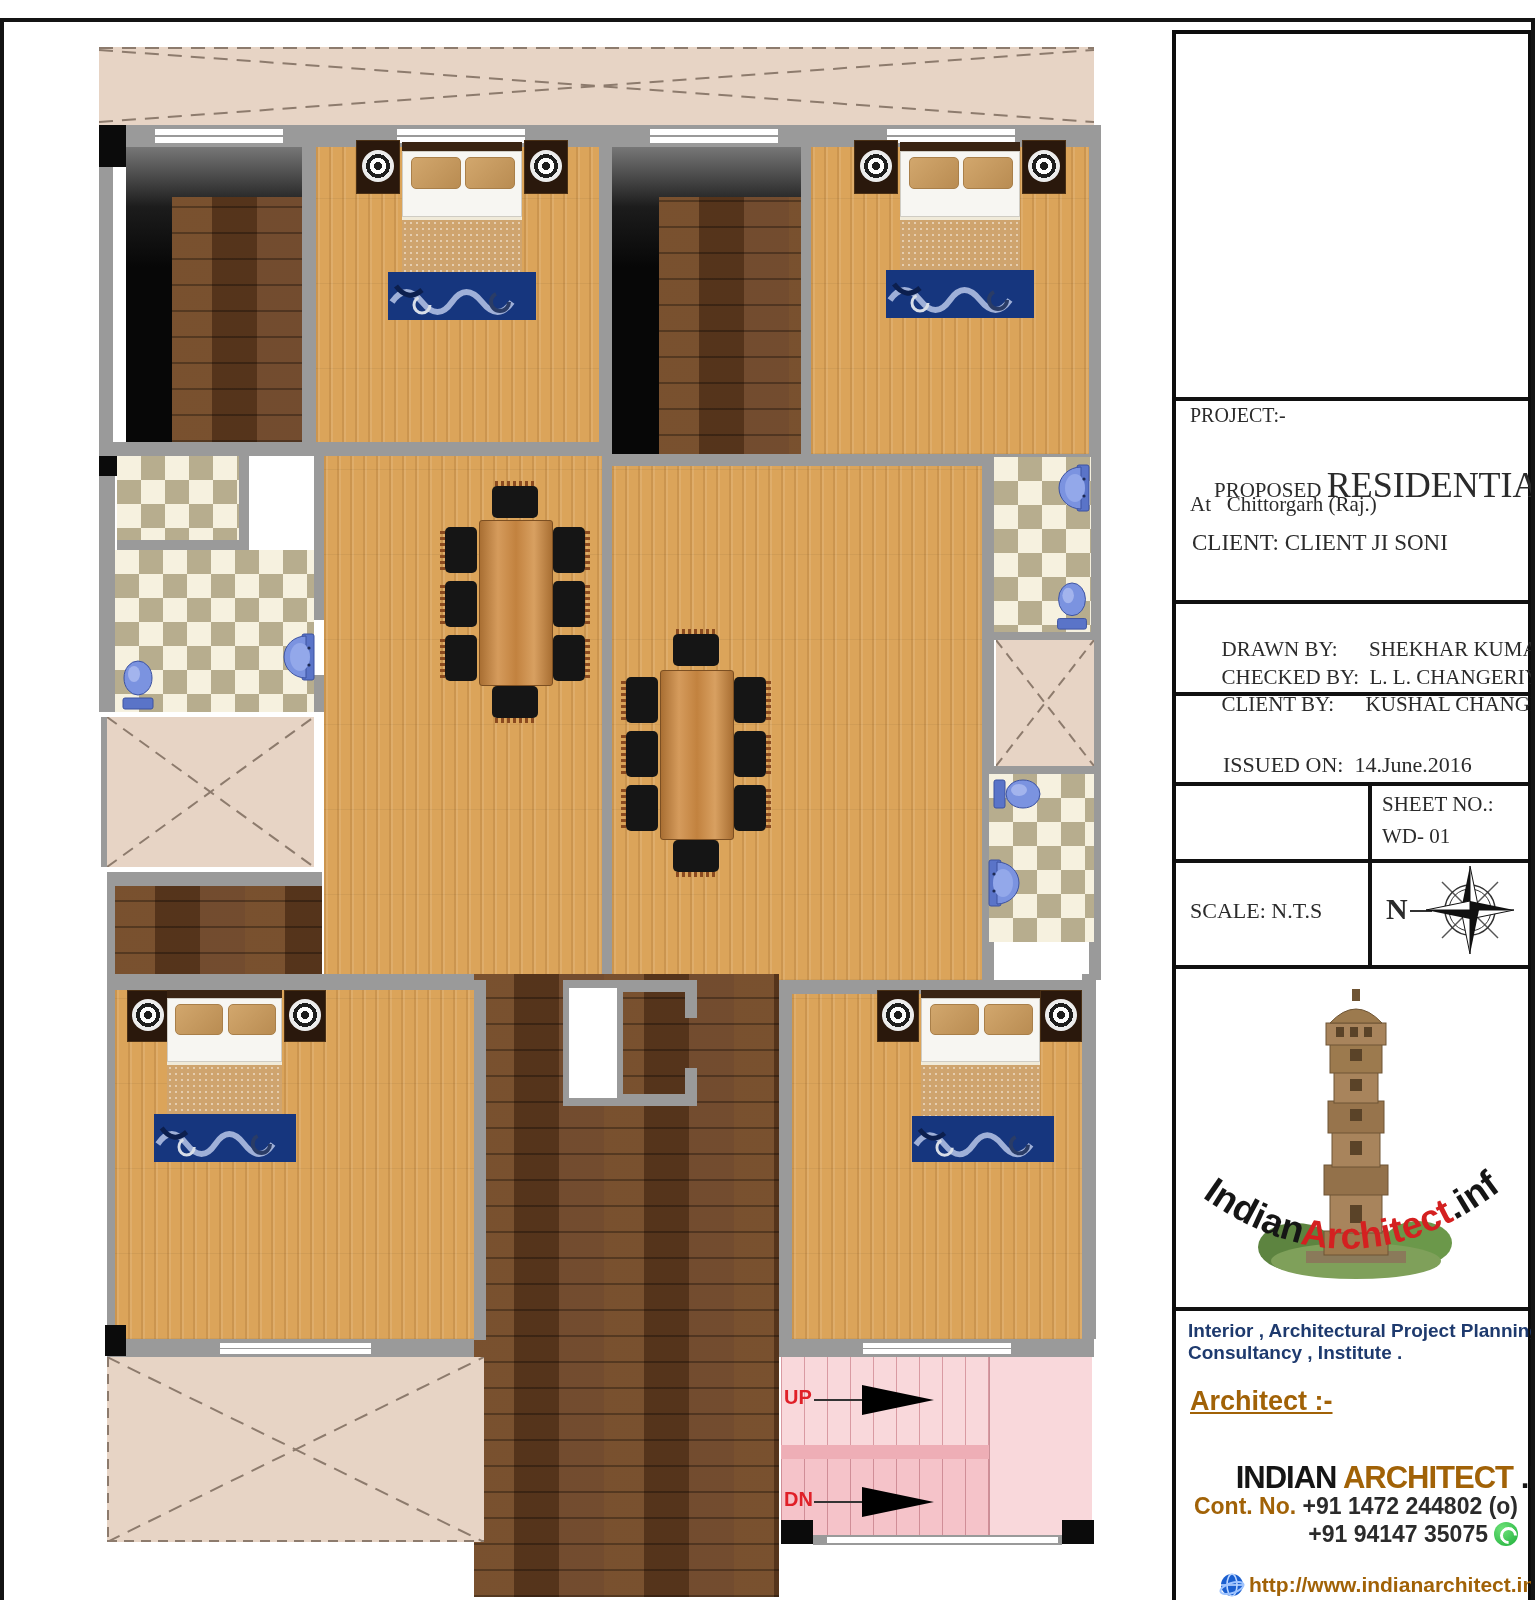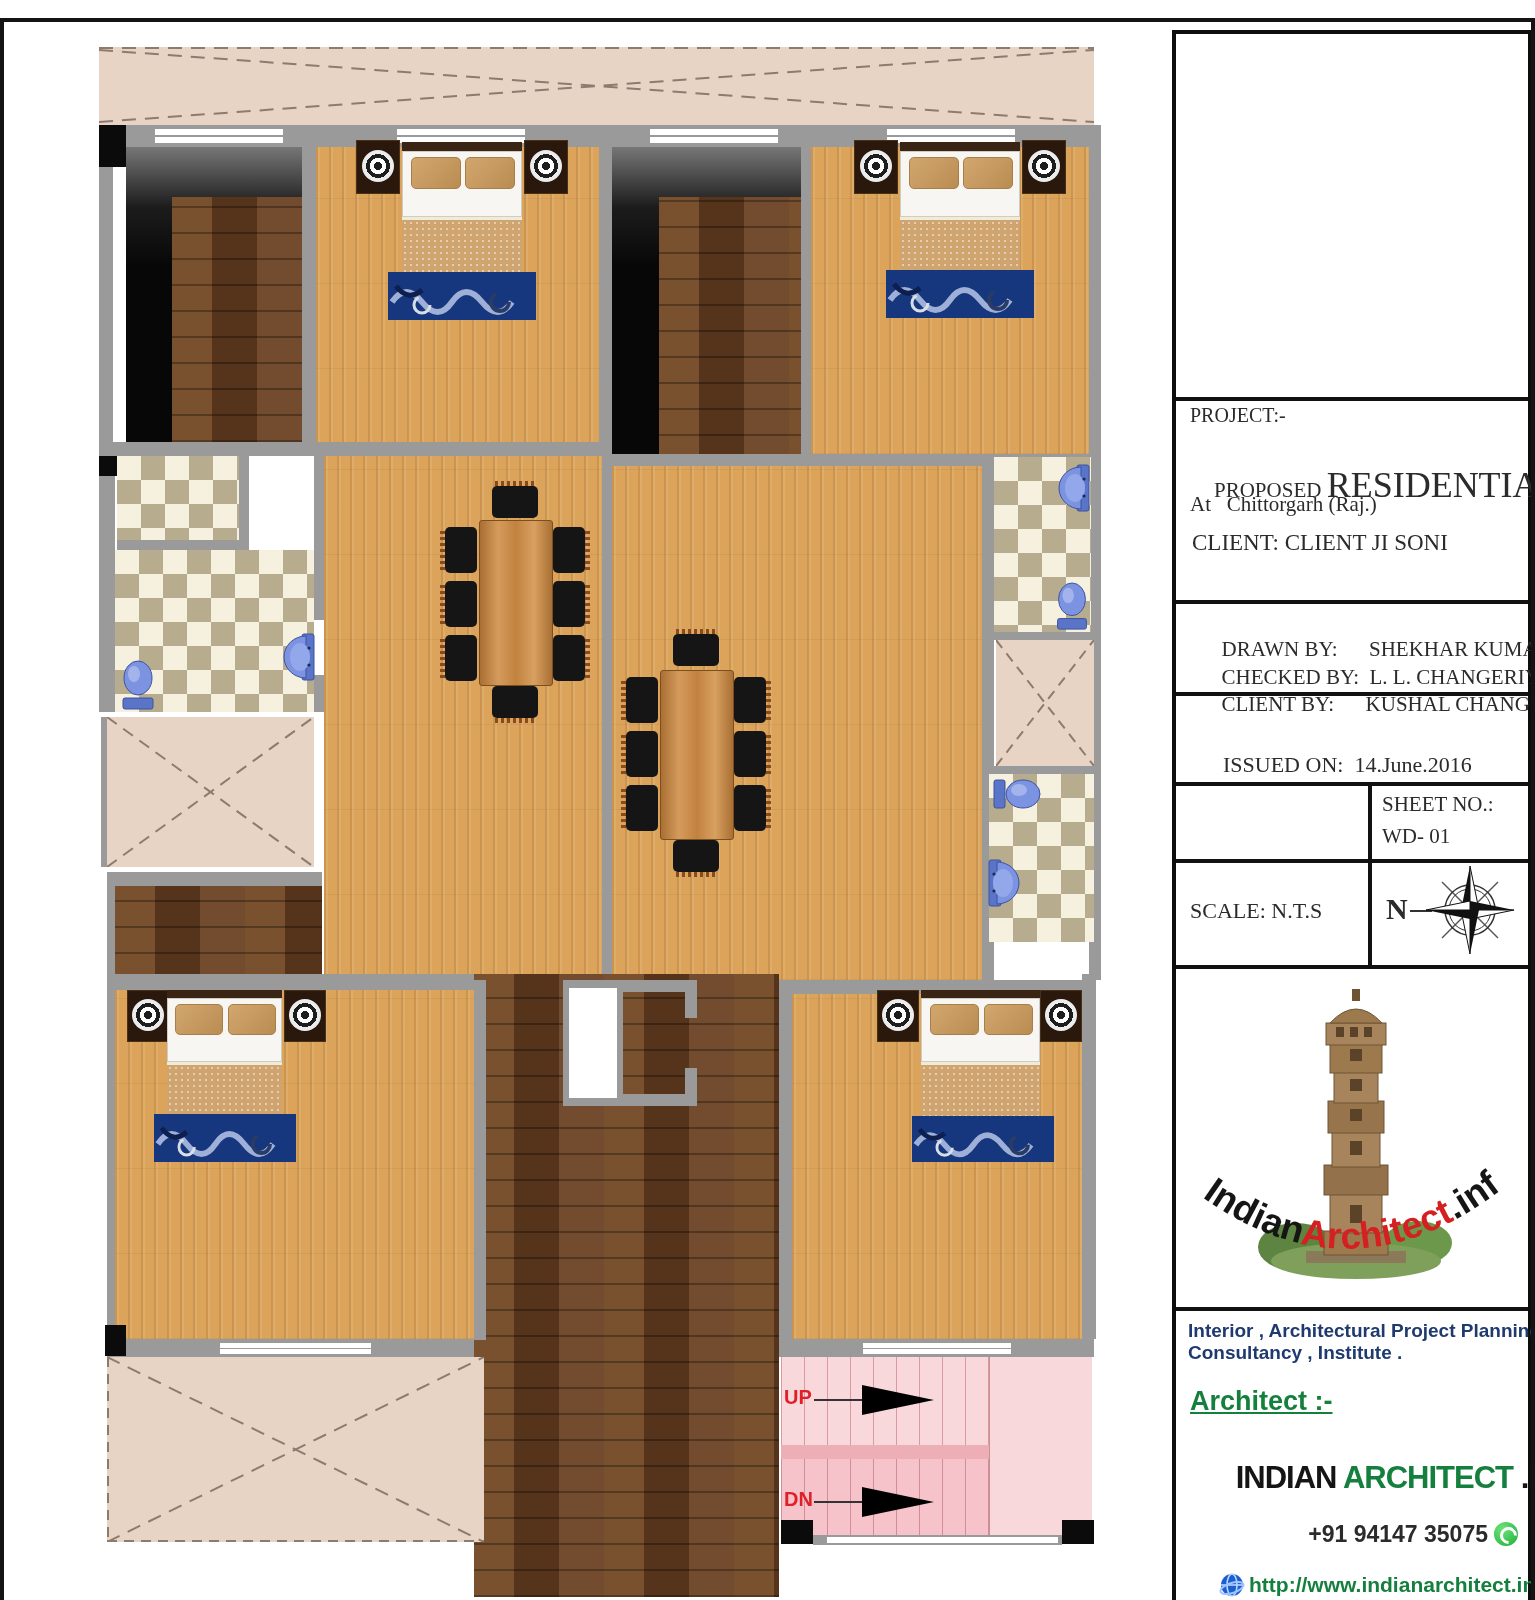--- a/index.html
+++ b/index.html
@@ -45,21 +45,21 @@
   .stairlbl{font-family:"Liberation Sans",sans-serif;font-weight:bold;font-size:20px;color:#e02028;}
   .arrow{width:0;height:0;border-top:15px solid transparent;border-bottom:15px solid transparent;border-left:72px solid #000;}
   .aline{height:2px;background:#333;}
   
   #tb{position:absolute;left:1168px;top:8px;width:360px;height:1584px;background:#fff;
       border:4px solid #0d0d0d;box-sizing:border-box;color:#2b2b2b;}
   .hline{position:absolute;left:0;width:100%;height:4px;background:#111;}
   .vline{position:absolute;width:4px;background:#111;}
   .tbt{position:absolute;white-space:pre;}
   .navy{color:#1e3a6e;}
-  .red{color:#15803d;}
+  .red{color:#a16207;}
   .sans{font-family:"Liberation Sans",sans-serif;}
   .wa{display:inline-block;width:24px;height:24px;border-radius:50%;background:radial-gradient(circle at 35% 30%,#6fe27a,#1cae38);
       vertical-align:-4px;margin-left:6px;position:relative;}
   .wa::after{content:"";position:absolute;left:6px;top:5px;width:11px;height:11px;border:3px solid #fff;border-right-color:transparent;border-radius:50%;transform:rotate(45deg);}
 </style>
 </head>
 <body>
 
 
 
@@ -462,20 +462,23 @@
         </textPath>
       </text>
     </svg>
 
     <div class="tbt sans navy" style="left:12px;top:1286px;font-size:19px;font-weight:bold;">Interior , Architectural Project Planning,</div>
     <div class="tbt sans navy" style="left:12px;top:1308px;font-size:19px;font-weight:bold;">Consultancy , Institute .</div>
     <div class="tbt sans red" style="left:14px;top:1352px;font-size:27px;font-weight:bold;text-decoration:underline;">Architect :-</div>
     <div class="tbt sans" style="left:14px;top:1390px;font-size:31px;font-weight:800;letter-spacing:-1px;">
       <span style="color:#151515;">INDIAN </span><span class="red">ARCHITECT </span><span style="color:#151515;">.INFO</span>
     </div>
+    <div class="tbt sans" style="right:10px;top:1432px;font-size:23px;font-weight:800;">
+      <span class="red">Cont. No. </span><span>+91 1472 244802 (o)</span>
+    </div>
     <div class="tbt sans" style="right:10px;top:1460px;font-size:23px;font-weight:800;">
       <span>+91 94147 35075</span><span class="wa"></span>
     </div>
     <div class="tbt sans" style="left:8px;top:1514px;font-size:21px;font-weight:800;">
       <svg width="26" height="26" viewBox="0 0 26 26" style="vertical-align:-6px;margin-right:4px;">
         <circle cx="13" cy="13" r="11" fill="#1a5fd0"></circle>
         <ellipse cx="13" cy="13" rx="5" ry="11" fill="none" stroke="#bcd6ff" stroke-width="1.6"></ellipse>
         <line x1="2" y1="13" x2="24" y2="13" stroke="#bcd6ff" stroke-width="1.6"></line>
         <ellipse cx="13" cy="16" rx="12" ry="5" fill="none" stroke="#9fc4ff" stroke-width="2" transform="rotate(-18 13 16)"></ellipse>
       </svg><span class="red">http://www.indianarchitect.info/</span>

